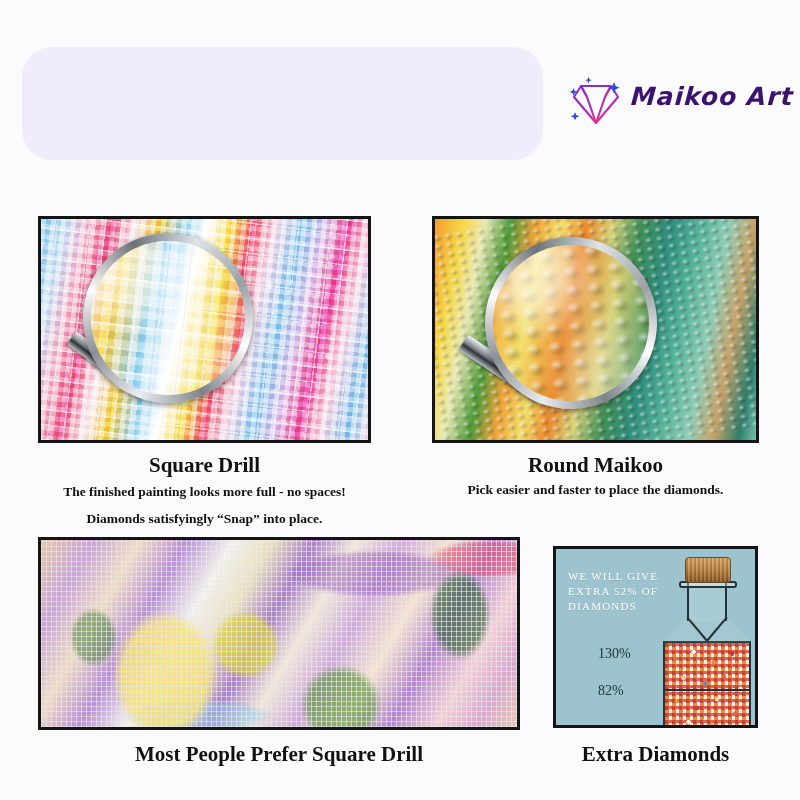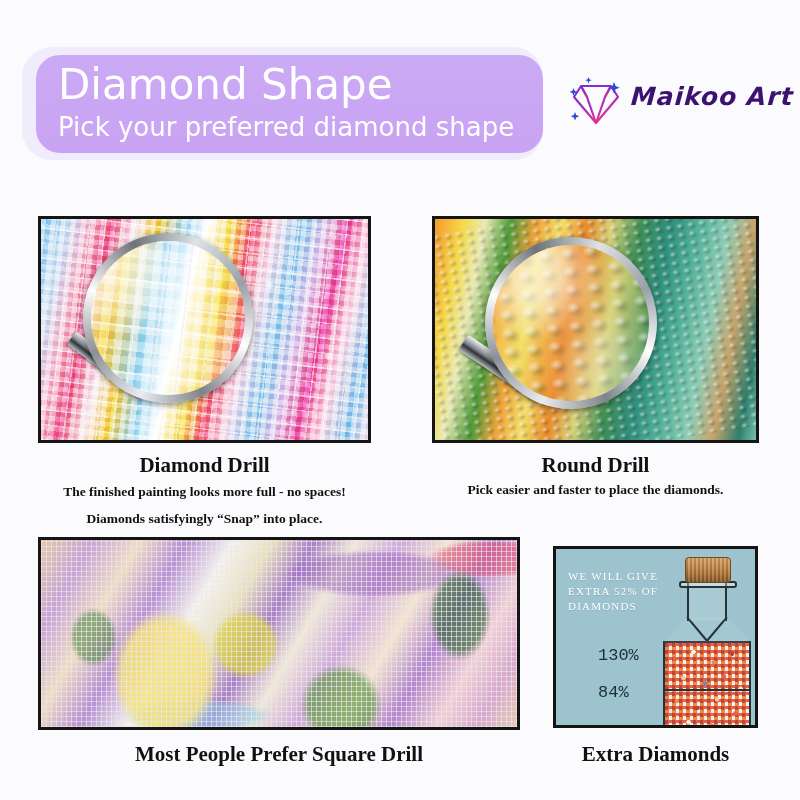--- a/index.html
+++ b/index.html
@@ -226,22 +226,22 @@
     position:absolute;left:12px;top:20px;
     font-family:"Liberation Serif", serif;
     font-size:11px;line-height:15px;
     letter-spacing:1.2px;
     color:#ffffff;
     font-weight:400;
     text-shadow:0 1px 0 rgba(0,0,0,.12);
   }
   .bt-pct{
     position:absolute;
-    font-family:Liberation Mono, monospace;
-    font-size:17px;color:#1d2f36;font-weight:400;
+    font-family:Liberation Serif, serif;
+    font-size:14px;color:#1d2f36;font-weight:400;
   }
   #bt-130{left:42px;top:97px;}
   #bt-100{left:42px;top:134px;}
 
   .bottle{position:absolute;left:105px;top:8px;width:92px;height:174px;}
   .bt-neck{
     position:absolute;left:26px;top:20px;width:40px;height:44px;
     border-left:2px solid #263238;border-right:2px solid #263238;
     box-sizing:border-box;
     background:rgba(255,255,255,.10);
@@ -320,24 +320,20 @@
   #t-canvas{left:38px;top:741px;width:482px;}
   #t-bottle{left:553px;top:741px;width:205px;}
 </style>
 </head>
 <body>
 
 <div class="page">
 
   <div class="header">
     <div class="pill-outer"></div>
-    <div class="pill-inner">
-      <div class="pill-title">Diamond Shape</div>
-      <div class="pill-sub">Pick your preferred diamond shape</div>
-    </div>
 
     <div class="logo">
       <svg class="logo-mark" viewBox="0 0 62 62">
         <defs>
           <linearGradient id="gdia" x1="0" y1="0" x2="0.4" y2="1">
             <stop offset="0%" stop-color="#7a2fd0"></stop>
             <stop offset="55%" stop-color="#a02bc0"></stop>
             <stop offset="100%" stop-color="#e0308f"></stop>
           </linearGradient>
         </defs>
@@ -391,41 +387,41 @@
           <div class="zoomed">
             <div class="rd-base"></div>
             <div class="rd-dots" style="transform:rotate(-6deg) scale(1.2);"></div>
           </div>
           <div class="mag-shine"></div>
         </div>
       </div>
     </div>
   </div>
 
-  <div class="cap-title" id="t-square">Diamond Drill</div>
+  <div class="cap-title" id="t-square">Square Drill</div>
   <div class="cap-line" id="s-line2">Diamonds satisfyingly “Snap” into place.</div>
   <div class="cap-line" id="s-line1">The finished painting looks more full - no spaces!</div>
-  <div class="cap-title" id="t-round">Round Drill</div>
+  <div class="cap-title" id="t-round">Round Maikoo</div>
   <div class="cap-line" id="r-line1">Pick easier and faster to place the diamonds.</div>
 
   <div class="card" id="card-canvas">
     <div class="cv-base"></div>
     <div class="cv-strokes"></div>
     <div class="cv-grid"></div>
   </div>
 
   <div class="card" id="card-bottle">
     <div class="bt-bg"></div>
     <div class="bt-text">
       <div>WE WILL GIVE</div>
       <div>EXTRA 52% OF</div>
       <div>DIAMONDS</div>
     </div>
     <div class="bt-pct" id="bt-130">130%</div>
-    <div class="bt-pct" id="bt-100">84%</div>
+    <div class="bt-pct" id="bt-100">82%</div>
 
     <div class="bottle">
       <div class="bt-body">
         <div class="bt-fill"></div>
         <div class="bt-line"></div>
       </div>
       <div class="bt-shoulder"></div>
       <div class="bt-neck"></div>
       <div class="bt-lip"></div>
       <div class="bt-cork"></div>

